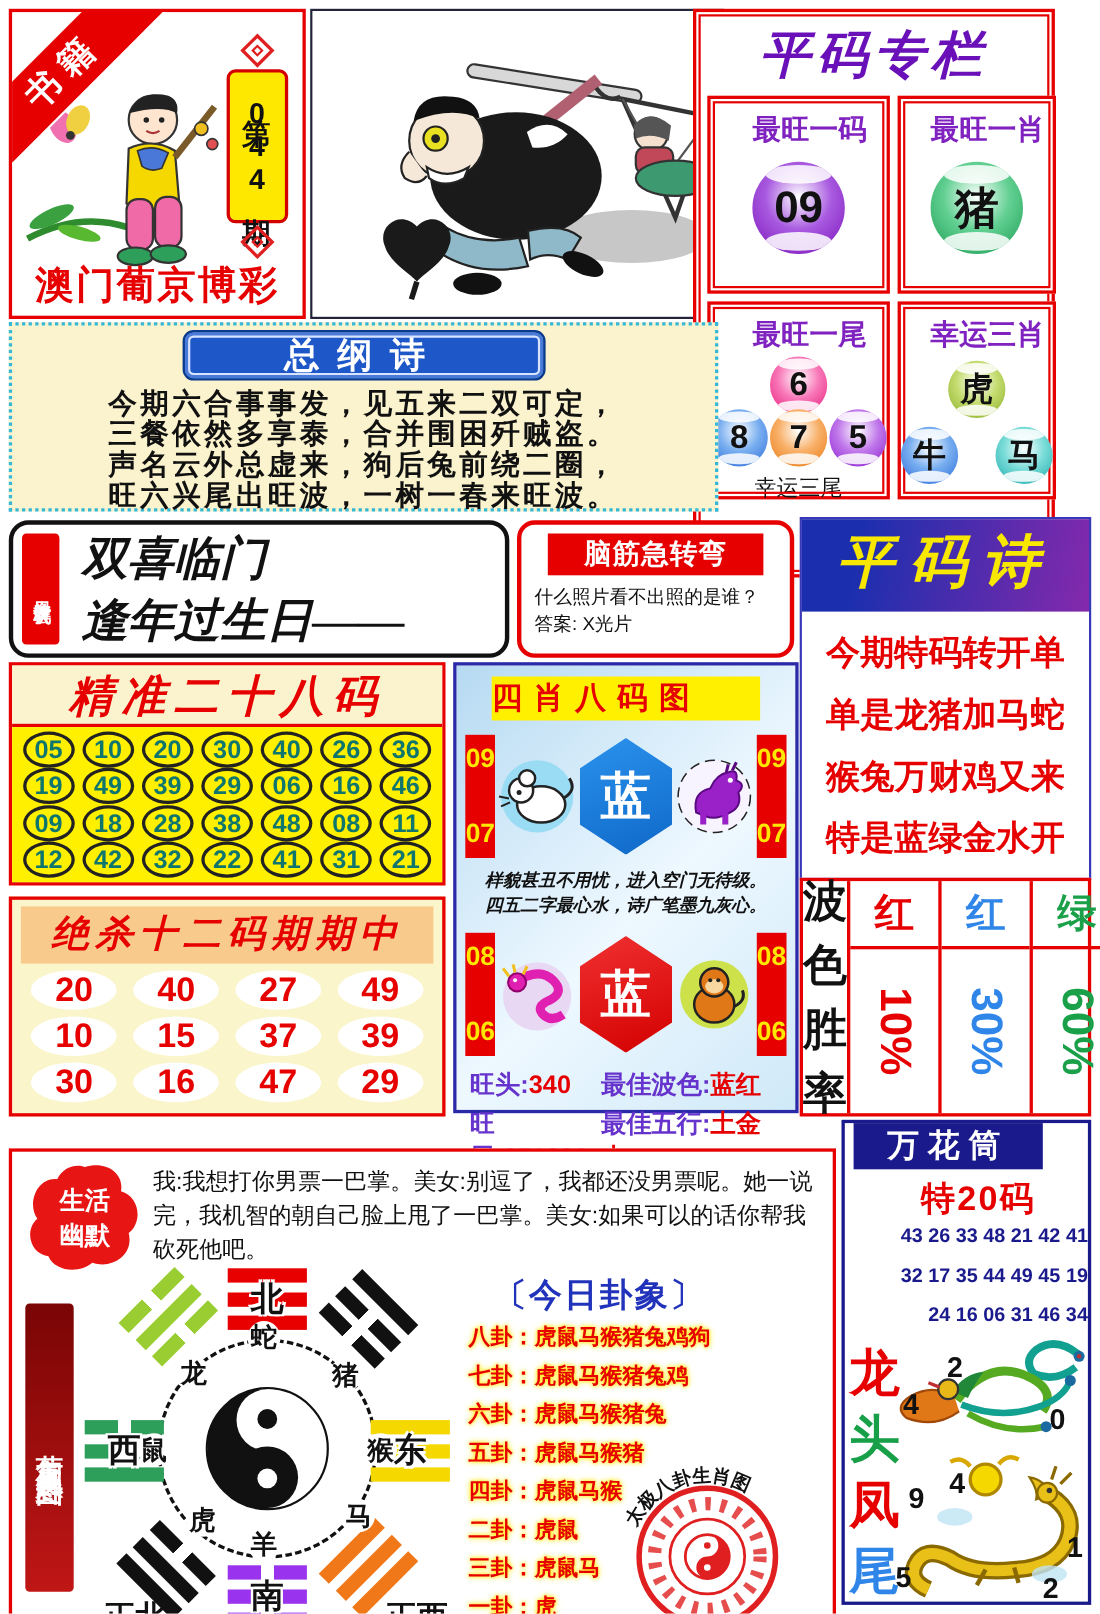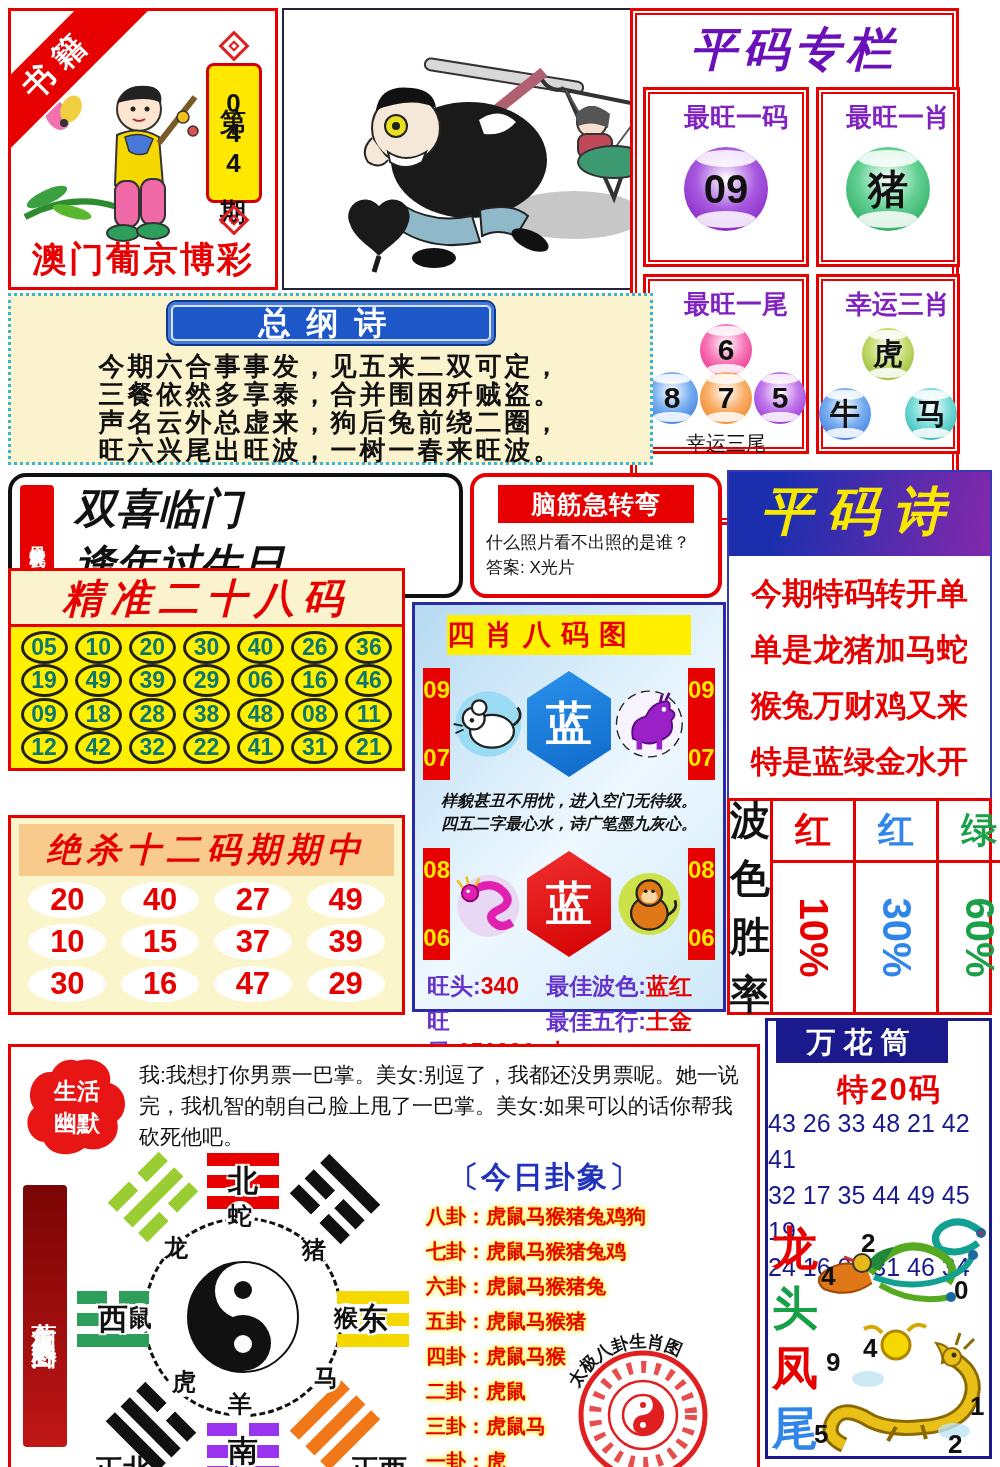--- a/index.html
+++ b/index.html
@@ -75,21 +75,21 @@
                text-align:center; line-height:38px; letter-spacing:1px; }
   .nj-line { font-size:17px; color:#111; margin:2px 12px; }
 
   
   #panel-pms { left:727px; top:470px; width:265px; height:330px; border:2px solid #3838b8; background:#fff; }
   #pms-head { height:84px; background:linear-gradient(100deg,#1b2fae 20%,#8429ac); color:#f8e800; font-size:52px;
               text-align:center; line-height:80px; letter-spacing:14px; font-style:italic; }
   #pms-body { padding-top:10px; text-align:center; color:#e60000; font-size:31px; line-height:56px; font-weight:bold; }
 
   
-  #panel-jz { left:8px; top:568px; width:397px; height:203px; border:3px solid #e60000; display:flex; flex-direction:column; }
+  #panel-jz { left:8px; top:602px; width:397px; height:203px; border:3px solid #e60000; display:flex; flex-direction:column; }
   #jz-title { height:56px; background:#fbf3ce; color:#e60000; font-size:40px; text-align:center; line-height:56px;
               letter-spacing:8px; border-bottom:3px solid #e60000; font-style:italic; }
   #jz-grid { flex:1; background:#fff000; display:grid; grid-template-columns:repeat(7,1fr); align-items:center;
              justify-items:center; padding:4px 6px; }
   .oval { width:47px; height:33px; border:3px solid #222; border-radius:50%; color:#0f766e; font-weight:bold;
           font-size:23px; display:flex; align-items:center; justify-content:center; }
 
   
   #panel-js { left:8px; top:815px; width:397px; height:200px; border:3px solid #e60000; background:#fbf5cc; }
   #js-title { margin:6px 8px 0; height:52px; background:#f8cb8c; color:#e60000; font-size:34px; text-align:center;
@@ -155,22 +155,22 @@
   #gx-list { position:absolute; left:415px; top:152px; font-size:20px; font-weight:bold; line-height:35px; color:#e60000;
              text-shadow:0 0 3px #ffe800,0 0 6px #ffe800; }
   #stamp { position:absolute; left:545px; top:276px; }
 
   
   #panel-wh { left:765px; top:1018px; width:227px; height:441px; border:3px solid #1a1a8c; background:#fff; }
   #wh-banner { position:absolute; left:8px; top:0; width:172px; height:42px; background:#1a1a8c; color:#fff;
                font-size:29px; font-weight:bold; letter-spacing:8px; text-align:center; line-height:42px; }
   #wh-sub { position:absolute; left:0; top:48px; width:100%; text-align:center; color:#e60000; font-size:31px;
             font-weight:bold; letter-spacing:2px;padding-left:22px; }
-  #wh-rows { position:absolute; left:0; top:84px; width:100%; text-align:left; color:#1a1a8c; font-size:25px;
-             font-weight:normal; line-height:36px; }
+  #wh-rows { position:absolute; left:0; top:84px; width:100%; text-align:right; color:#1a1a8c; font-size:18px;
+             font-weight:bold; line-height:36px; }
   #wh-chars { position:absolute; left:4px; top:198px; width:44px; text-align:center; font-size:46px; line-height:60px; }
   .wh-num { position:absolute; font-size:26px; font-weight:bold; color:#111; }
 </style>
 </head>
 <body>
 
 <div id="poster">
 
   <div id="panel-book" class="abs">
     <svg class="abs" style="left:6px;top:46px" width="200" height="205" viewBox="0 0 200 205">

